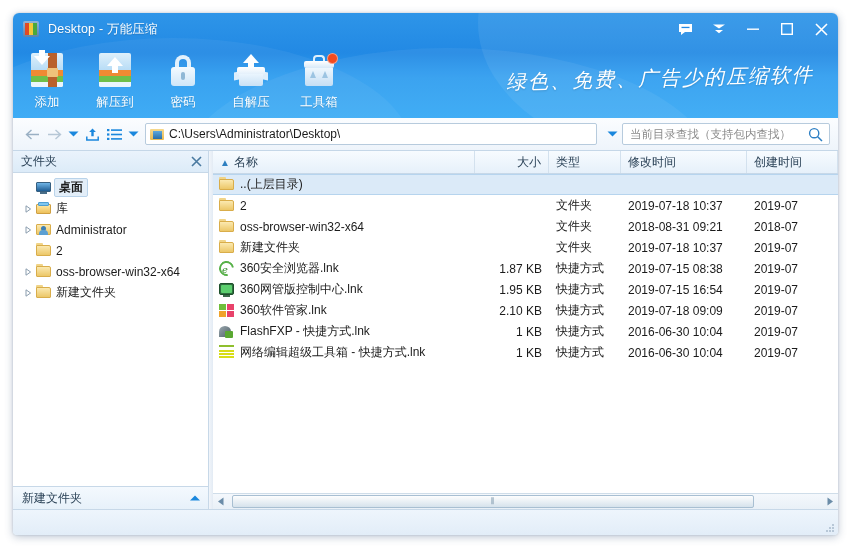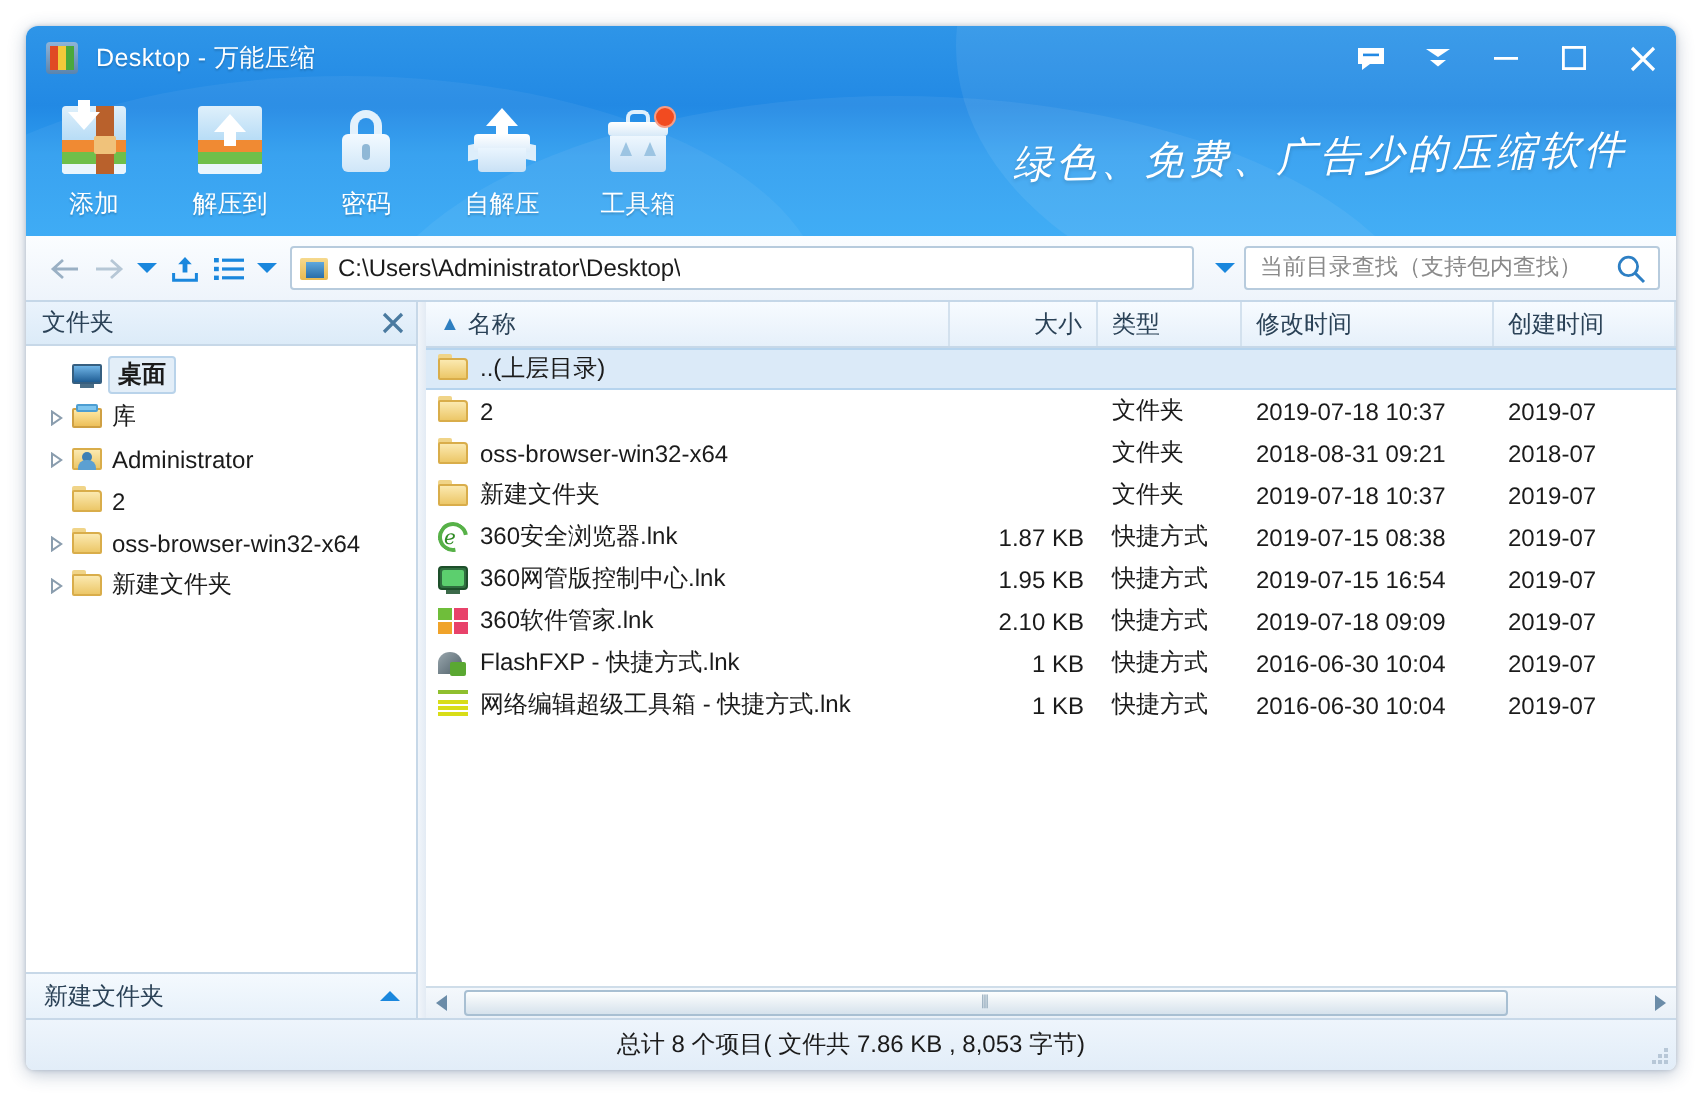--- a/index.html
+++ b/index.html
@@ -689,21 +689,20 @@
         <div class="hsarrow">
           <svg width="8" height="9" viewBox="0 0 8 9">
               <path d="M1.5 0.5v8L7 4.5z" fill="#6b8ca8"></path>
             </svg>
         </div>
       </div>
     </div>
   </div>
 
   <div class="statusbar">
-    <span>总计 8 个项目( 文件共 7.86 KB , 8,053 字节)</span>
     <span class="grip">
       <i style="left:7px;top:1px"></i>
         <i style="left:4px;top:4px"></i>
         <i style="left:7px;top:4px"></i>
       <i style="left:1px;top:7px"></i>
         <i style="left:4px;top:7px"></i>
         <i style="left:7px;top:7px"></i>
     </span>
   </div>
 </div>

